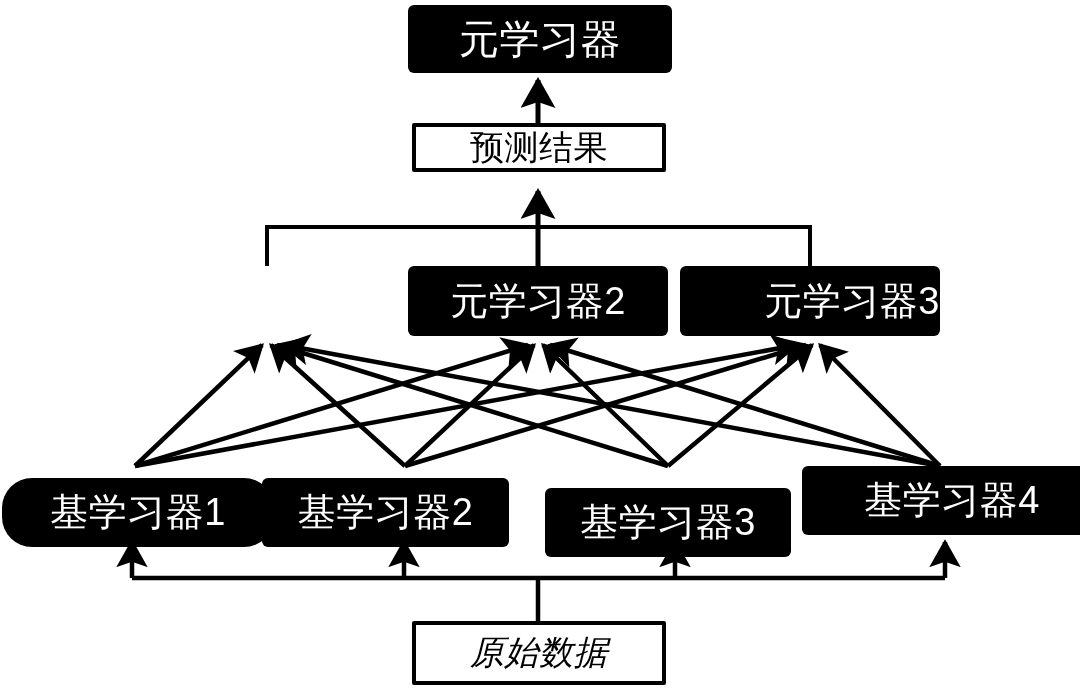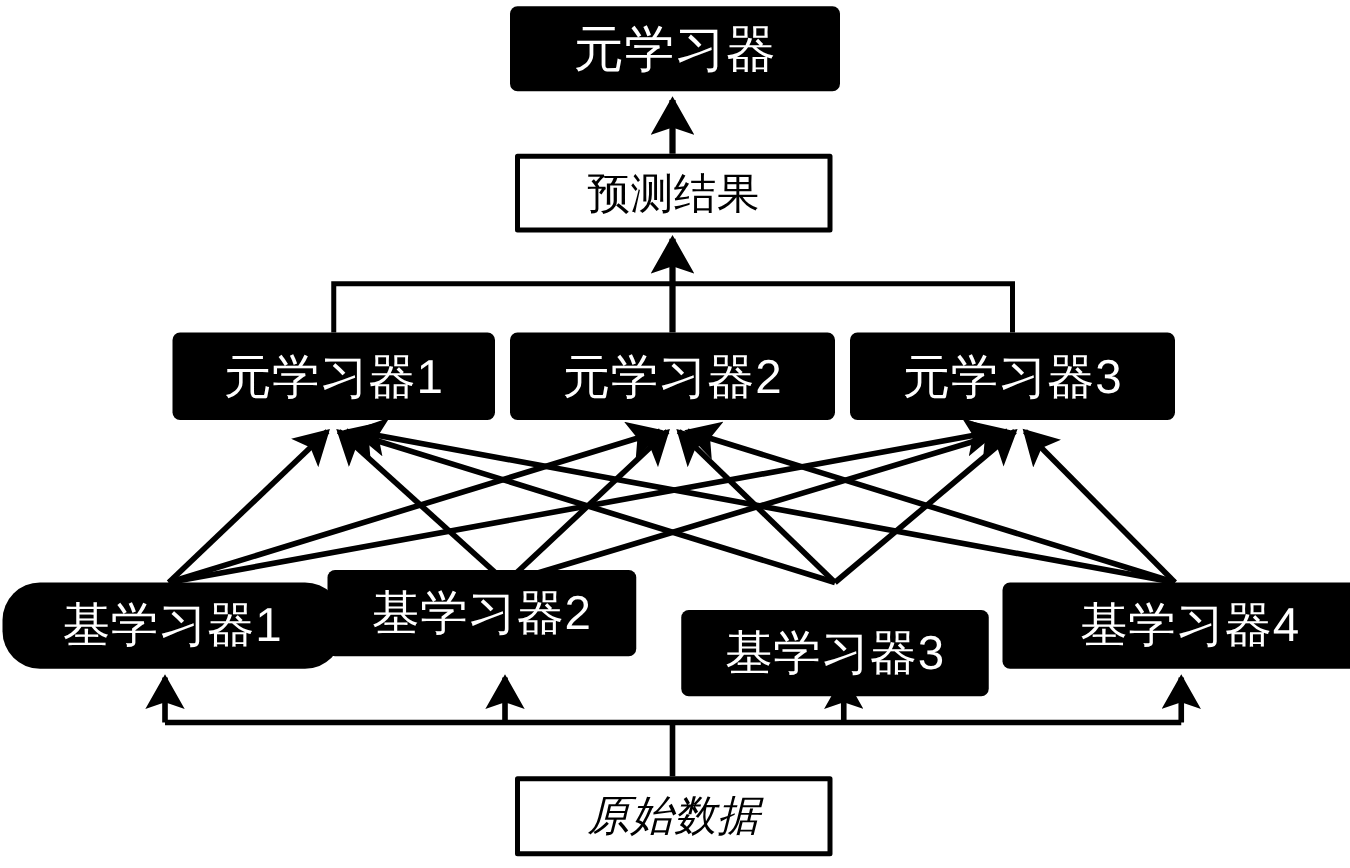--- a/index.html
+++ b/index.html
@@ -40,26 +40,26 @@
     border-radius: 6px;
   }
   .node.outline {
     background: #ffffff;
     color: #000000;
     border: 4px solid #000000;
     border-radius: 2px;
   }
   
   #node-meta-top      { left: 408px; top: 5px;   width: 264px; height: 68px;  font-size: 40px; }
-  #node-prediction    { left: 412px; top: 123px; width: 254px; height: 63px;  font-size: 34px; }
+  #node-prediction    { left: 412px; top: 123px; width: 254px; height: 49px;  font-size: 34px; }
   #node-meta-1        { left: 138px; top: 266px; width: 258px; height: 70px;  font-size: 38px; }
   #node-meta-2        { left: 408px; top: 266px; width: 260px; height: 70px;  font-size: 38px; }
-  #node-meta-3        { left: 680px; top: 266px; width: 260px; height: 70px;  font-size: 38px; }
-  #node-base-1        { left: 2px;   top: 466px; width: 272px; height: 69px;  font-size: 38px; border-radius: 30px; }
-  #node-base-2        { left: 262px; top: 456px; width: 247px; height: 69px;  font-size: 38px; text-align: right; }
+  #node-meta-3        { left: 680px; top: 266px; width: 260px; height: 70px;  font-size: 38px; justify-content: flex-end; }
+  #node-base-1        { left: 2px;   top: 478px; width: 272px; height: 69px;  font-size: 38px; border-radius: 30px; }
+  #node-base-2        { left: 262px; top: 478px; width: 247px; height: 69px;  font-size: 38px; text-align: right; }
   #node-base-3        { left: 545px; top: 488px; width: 246px; height: 69px;  font-size: 38px; }
   #node-base-4        { left: 802px; top: 466px; width: 300px; height: 69px;  font-size: 38px; }
   #node-raw-data      { left: 412px; top: 621px; width: 254px; height: 64px;  font-size: 34px; font-style: italic; }
 </style>
 </head>
 <body>
 
 <div id="canvas">
 
   <svg class="wires" viewBox="0 0 1080 694" xmlns="http://www.w3.org/2000/svg">
@@ -116,23 +116,20 @@
   </svg>
 
   <div class="node solid" id="node-meta-top">
     <span>元学习器</span>
   </div>
 
   <div class="node outline" id="node-prediction">
     <span>预测结果</span>
   </div>
 
-  <div class="node solid" id="node-meta-1">
-    <span>元学习器1</span>
-  </div>
 
   <div class="node solid" id="node-meta-2">
     <span>元学习器2</span>
   </div>
 
   <div class="node solid" id="node-meta-3">
     <span>元学习器3</span>
   </div>
 
   <div class="node solid" id="node-base-1">

